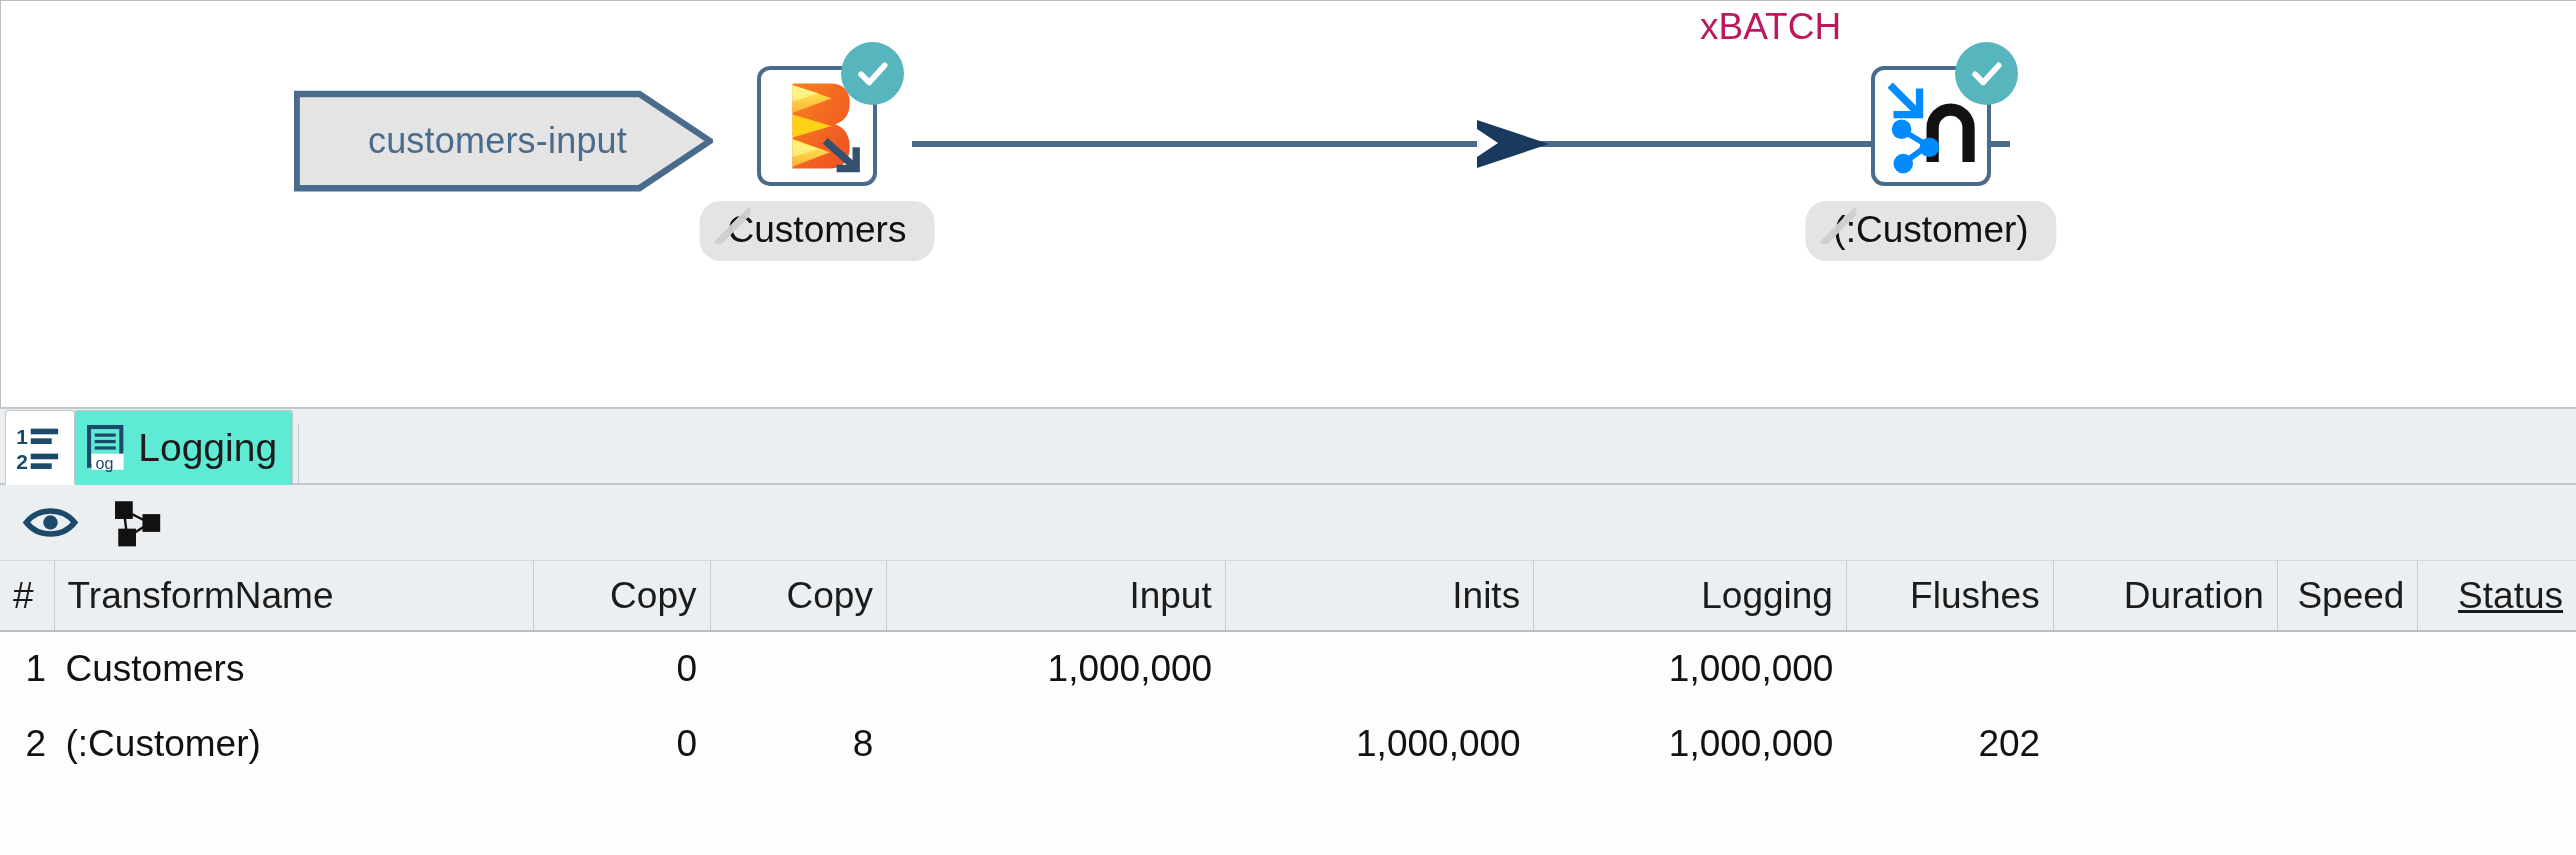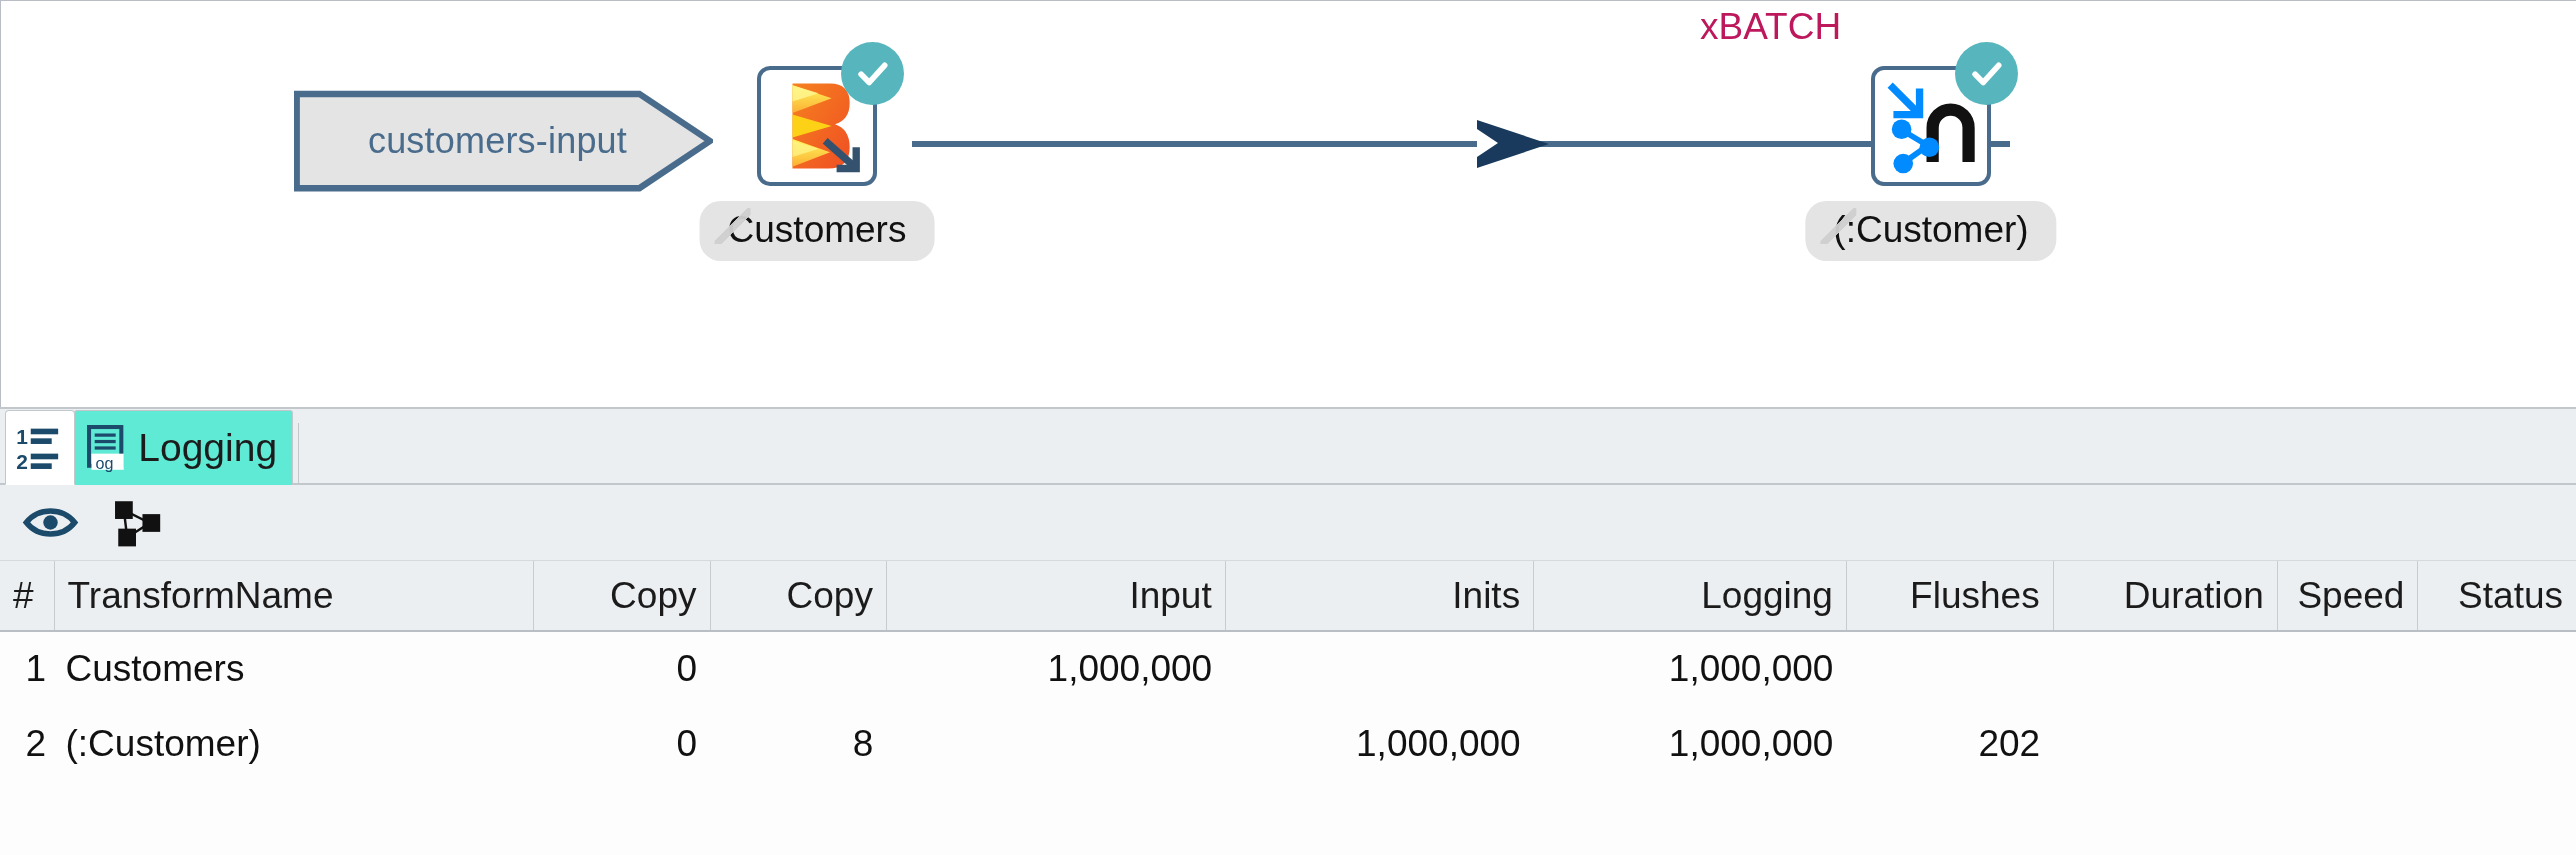--- a/index.html
+++ b/index.html
@@ -232,21 +232,21 @@
     height: 70px;
     padding: 0 13px;
     border-right: 1.6px solid #c8ccd0;
     border-bottom: 2.4px solid #b9bec4;
     text-align: right;
     vertical-align: middle;
     white-space: nowrap;
     color: #1b1b1b;
   }
   table.metrics thead th.left { text-align: left; }
-  table.metrics thead th:last-child { border-right: none; }
+  table.metrics thead th:last-child { border-right: none; text-decoration: underline; }
   table.metrics tbody td {
     height: 75px;
     padding: 0 13px;
     text-align: right;
     vertical-align: middle;
     white-space: nowrap;
     background: #fdfdfd;
     border: none;
   }
   table.metrics tbody td.idx { text-align: right; padding-right: 8.1px; }

